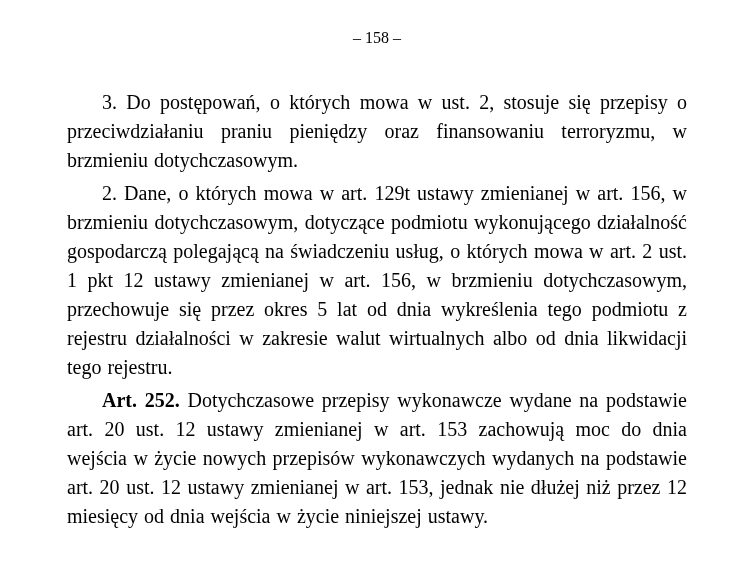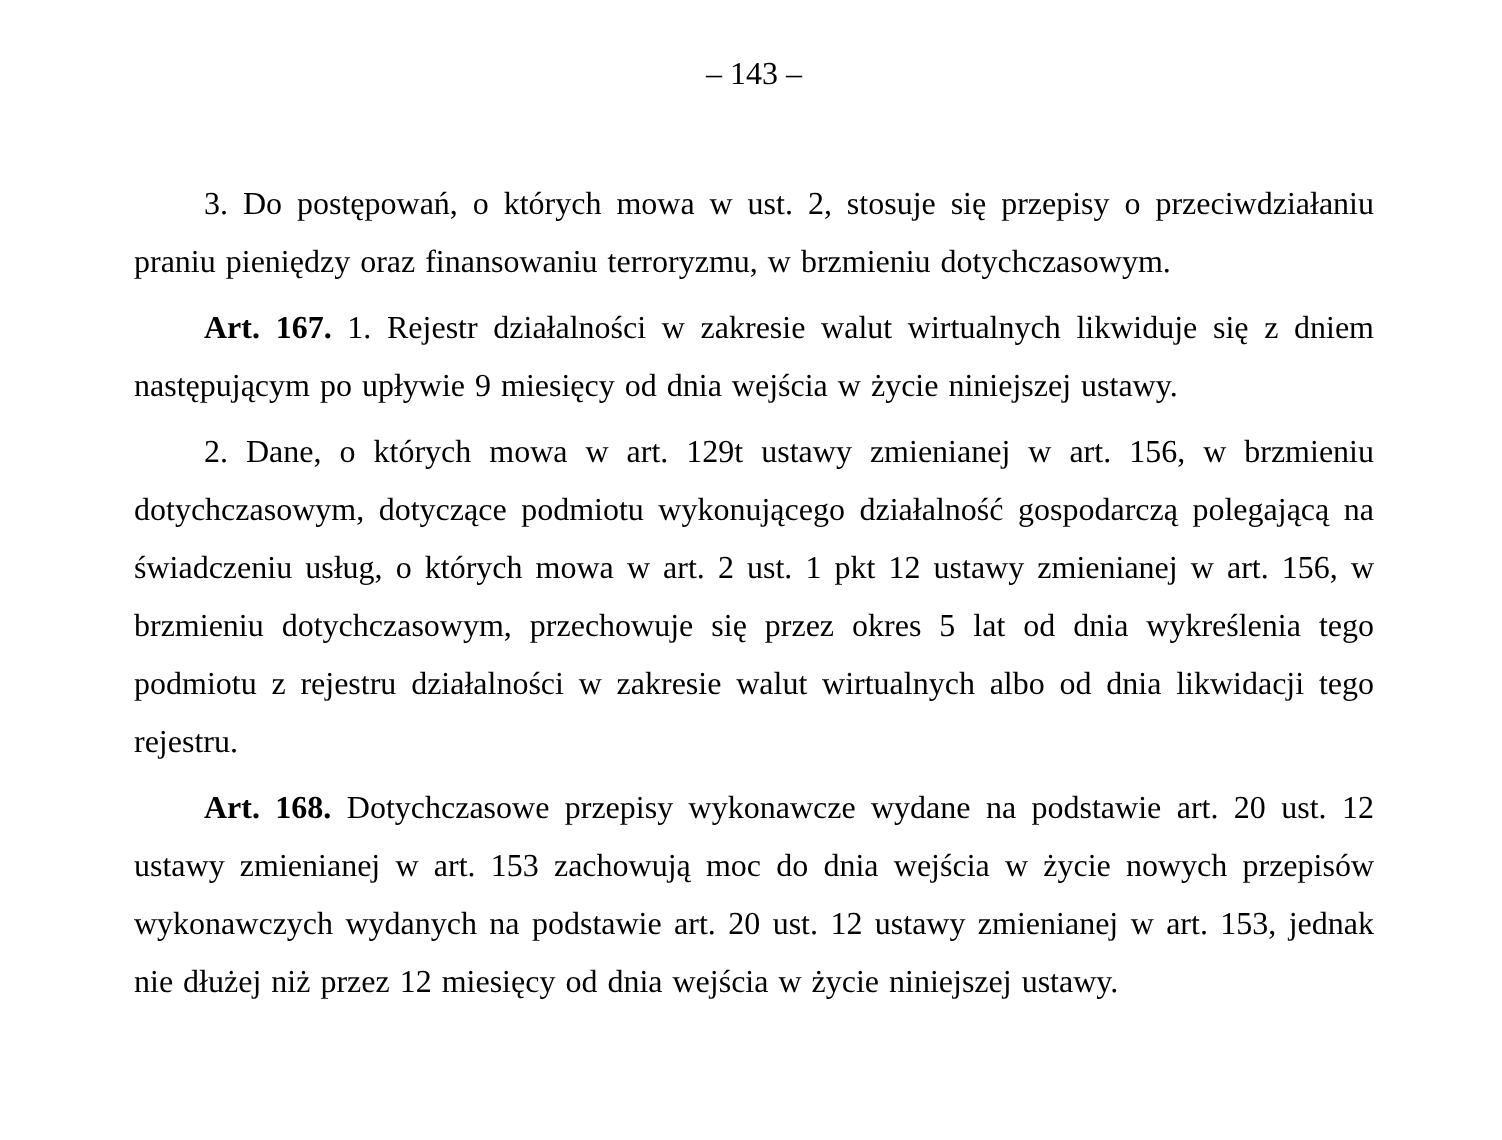--- a/index.html
+++ b/index.html
@@ -25,37 +25,36 @@
     text-align: center;
     font-size: 16px;
     line-height: 24px;
     margin-bottom: 38px;
     white-space: pre;
   }
   p.para {
     margin: 0 0 4px 0;
     text-align: justify;
     text-indent: 35px;
-    font-size: 16px;
+    font-size: 20px;
     line-height: 29px;
     word-spacing: 1px;
   }
   .article-label {
     font-weight: bold;
   }
 </style>
 </head>
 <body>
 
 <div class="page">
 
-  <div class="page-number">– 143 –</div>
+  <div class="page-number">– 158 –</div>
 
   <p class="para"><span class="article-label"></span><span>3. Do postępowań, o których mowa w ust. 2, stosuje się przepisy o przeciwdziałaniu praniu pieniędzy oraz finansowaniu terroryzmu, w brzmieniu dotychczasowym.</span></p>
 
-  <p class="para"><span class="article-label">Art. 167.</span><span> 1. Rejestr działalności w zakresie walut wirtualnych likwiduje się z dniem następującym po upływie 9 miesięcy od dnia wejścia w życie niniejszej ustawy.</span></p>
 
   <p class="para"><span class="article-label"></span><span>2. Dane, o których mowa w art. 129t ustawy zmienianej w art. 156, w brzmieniu dotychczasowym, dotyczące podmiotu wykonującego działalność gospodarczą polegającą na świadczeniu usług, o których mowa w art. 2 ust. 1 pkt 12 ustawy zmienianej w art. 156, w brzmieniu dotychczasowym, przechowuje się przez okres 5 lat od dnia wykreślenia tego podmiotu z rejestru działalności w zakresie walut wirtualnych albo od dnia likwidacji tego rejestru.</span></p>
 
-  <p class="para"><span class="article-label">Art. 168.</span><span> Dotychczasowe przepisy wykonawcze wydane na podstawie art. 20 ust. 12 ustawy zmienianej w art. 153 zachowują moc do dnia wejścia w życie nowych przepisów wykonawczych wydanych na podstawie art. 20 ust. 12 ustawy zmienianej w art. 153, jednak nie dłużej niż przez 12 miesięcy od dnia wejścia w życie niniejszej ustawy.</span></p>
+  <p class="para"><span class="article-label">Art. 252.</span><span> Dotychczasowe przepisy wykonawcze wydane na podstawie art. 20 ust. 12 ustawy zmienianej w art. 153 zachowują moc do dnia wejścia w życie nowych przepisów wykonawczych wydanych na podstawie art. 20 ust. 12 ustawy zmienianej w art. 153, jednak nie dłużej niż przez 12 miesięcy od dnia wejścia w życie niniejszej ustawy.</span></p>
 
 
 </div>
 
 </body></html>

